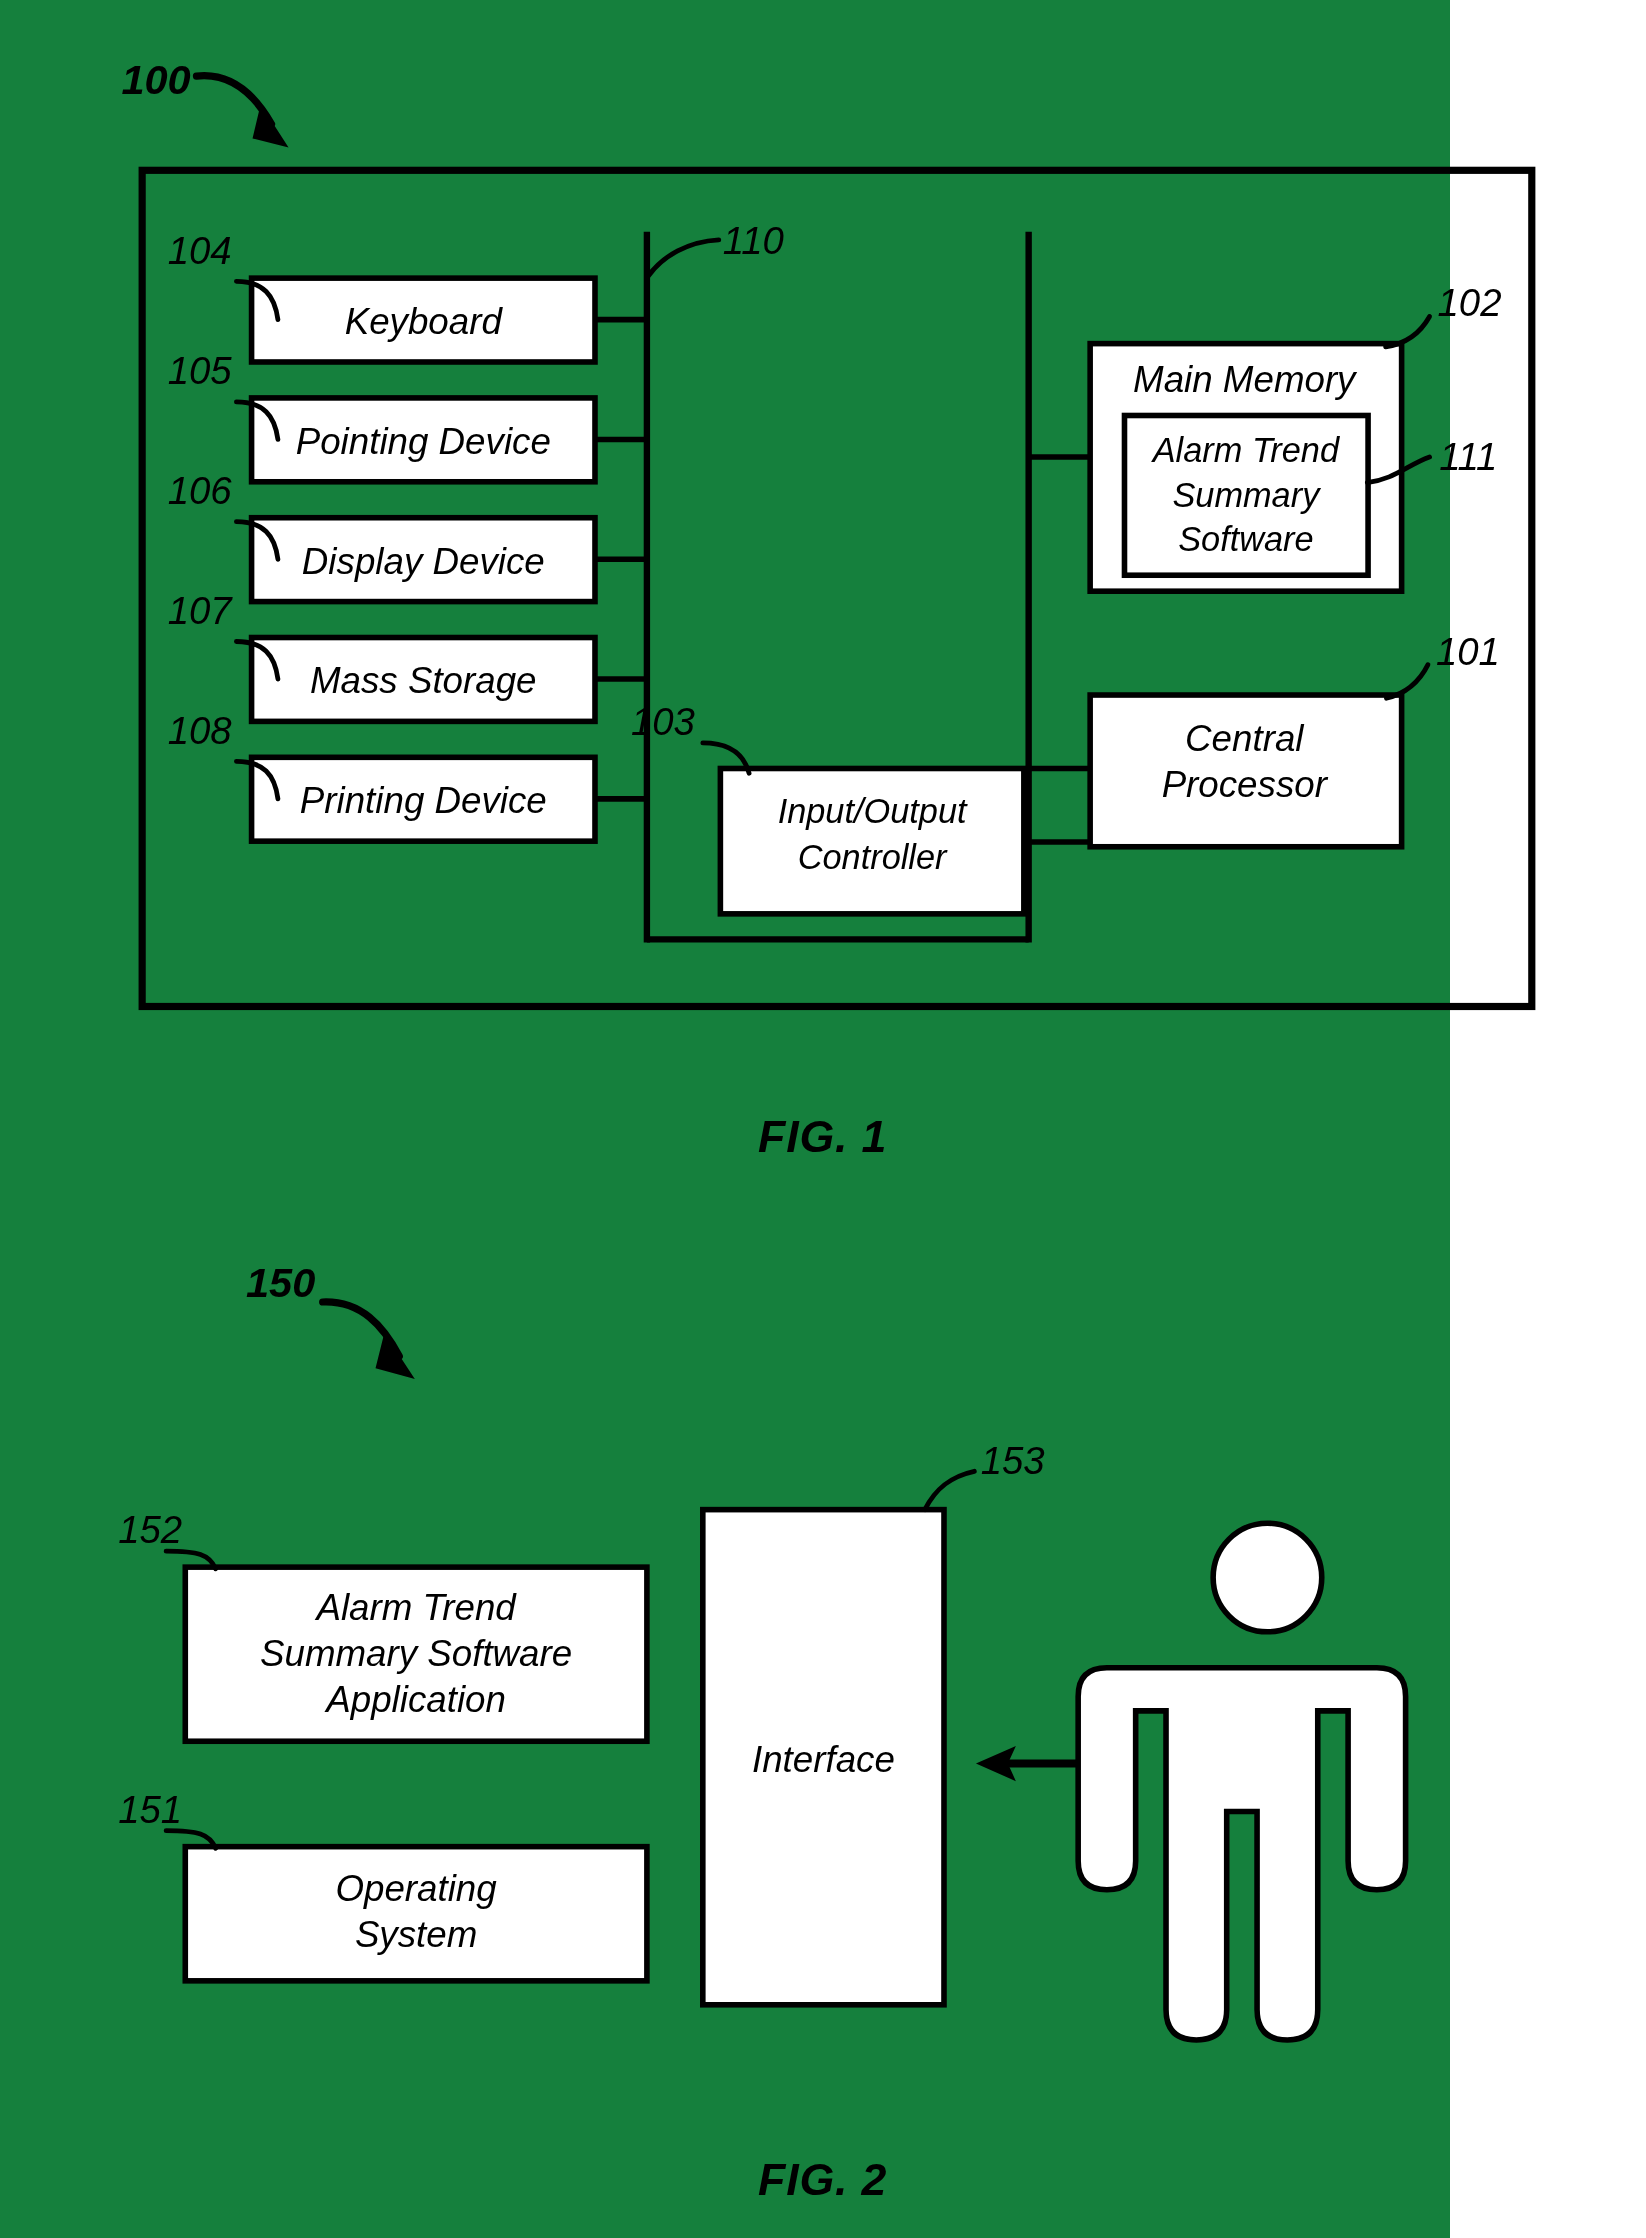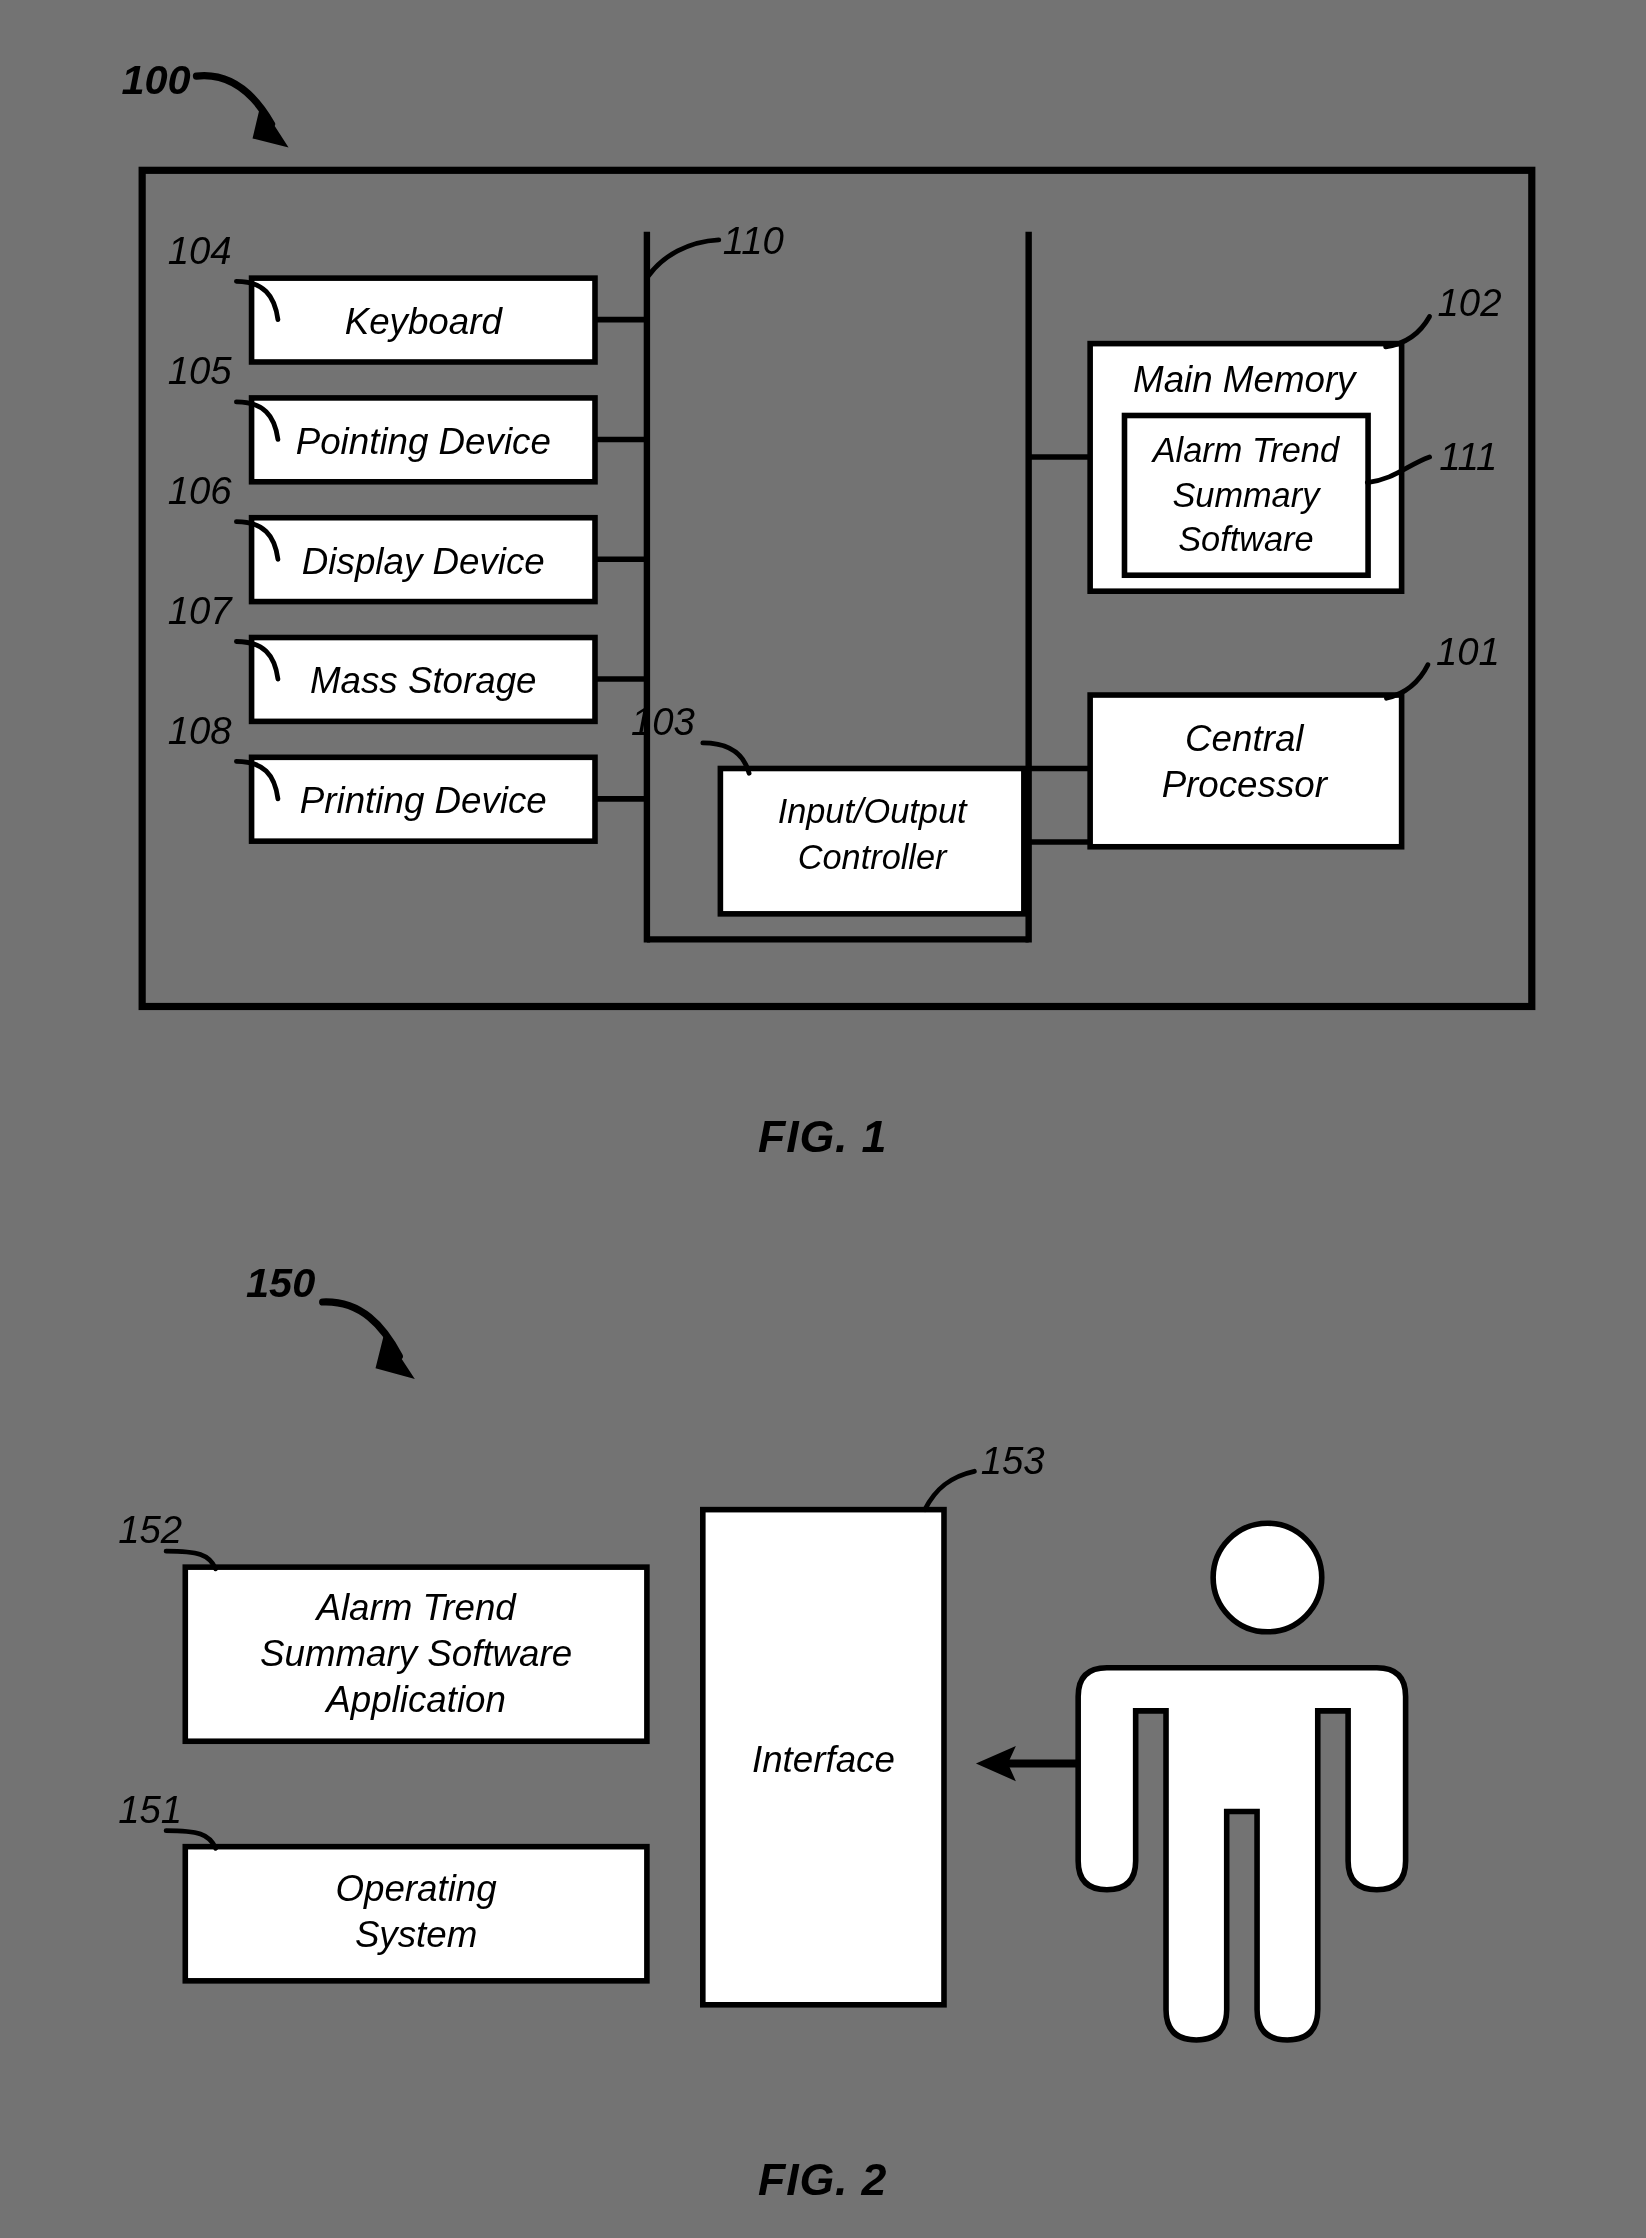--- a/index.html
+++ b/index.html
@@ -9,23 +9,23 @@
   }
   body {
     width: 1646px;
     height: 2239px;
     font-family: "Liberation Sans", sans-serif;
     color: #000000;
     overflow: hidden;
   }
   #sheet {
     position: relative;
-    width: 1646px;
+    width: 1450px;
     height: 2239px;
-    background: #737373;
+    background: #15803d;
     text-decoration: underline;
   }
   svg.drawing {
     position: absolute;
     left: 0;
     top: 0;
     width: 1646px;
     height: 2239px;
     display: block;
   }

